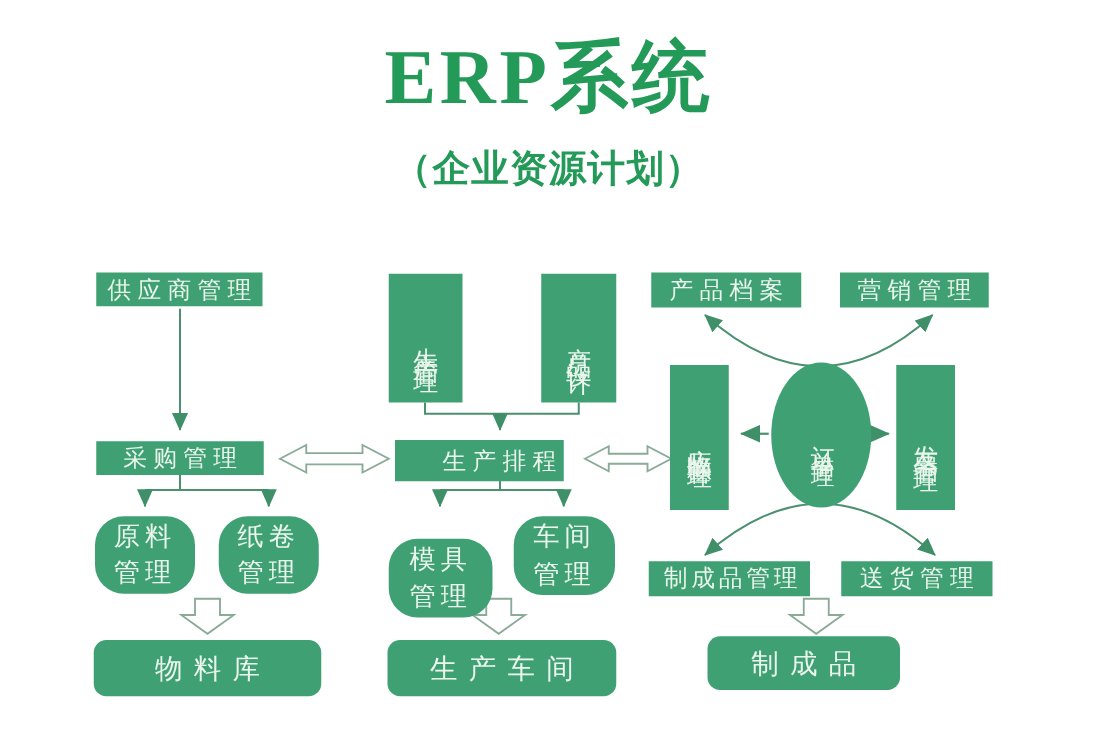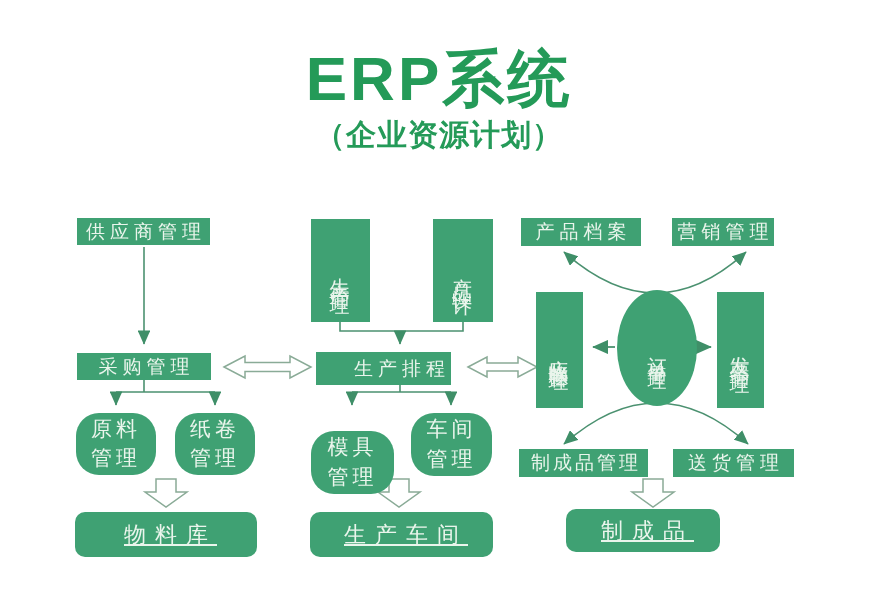--- a/index.html
+++ b/index.html
@@ -10,41 +10,41 @@
     --boxtext:#eaf5ec;
   }
   html,body{margin:0;padding:0;background:#ffffff;}
   .canvas{
     position:relative;width:878px;height:591px;background:#ffffff;
     font-family:"Liberation Serif", serif;overflow:hidden;
   }
   .page-title{
     position:absolute;left:0;top:30px;width:100%;text-align:center;
     color:var(--title-green);
-    font-family:Liberation Sans, sans-serif;
-    font-weight:bold;font-size:62px;letter-spacing:3px;line-height:1.05;margin-top:16px;
+    font-family:Liberation Serif, serif;
+    font-weight:bold;font-size:62px;letter-spacing:3px;line-height:1.05;
   }
   .page-subtitle{
     position:absolute;left:0;top:115px;width:100%;text-align:center;
     color:var(--title-green);font-size:30px;font-weight:bold;letter-spacing:1px;
   }
   svg.wires{position:absolute;left:0;top:0;pointer-events:none;}
   .node{
     position:absolute;background:var(--green);color:var(--boxtext);
     display:flex;align-items:center;justify-content:center;
     box-sizing:border-box;text-align:center;
   }
   .h1line{font-size:19px;letter-spacing:5px;white-space:nowrap;padding-left:5px;}
   .h2line{font-size:21px;letter-spacing:4px;line-height:1.4;word-break:break-all;padding:0 9px;border-radius:23px;}
   .vert{
     writing-mode:vertical-rl;text-orientation:upright;
     font-size:20px;letter-spacing:6px;padding-top:6px;
   }
   .vert5{letter-spacing:3px;padding-top:3px;}
-  .round{border-radius:10px;font-size:22px;letter-spacing:9px;padding-left:9px;text-decoration:underline;}
+  .round{border-radius:10px;font-size:22px;letter-spacing:9px;padding-left:9px;}
   .ellipse{border-radius:50%;font-size:19px;letter-spacing:5px;}
 </style>
 </head>
 <body>
 
 <div class="canvas">
 
   <div class="page-title">ERP系统</div>
   <div class="page-subtitle">（企业资源计划）</div>
 
@@ -89,21 +89,21 @@
   <div class="node round" style="left:75px;top:512px;width:182px;height:45px;">物料库</div>
 
   <div class="node vert" style="left:311px;top:219px;width:59px;height:103px;">生产管理</div>
   <div class="node vert" style="left:433px;top:219px;width:60px;height:103px;">产品设计</div>
   <div class="node h1line" style="left:316px;top:352px;width:135px;height:33px;padding-left:37px;">生产排程</div>
   <div class="node h2line" style="left:311px;top:431px;width:83px;height:63px;">模具管理</div>
   <div class="node h2line" style="left:411px;top:413px;width:81px;height:63px;">车间管理</div>
   <div class="node round" style="left:310px;top:512px;width:183px;height:45px;">生产车间</div>
 
   <div class="node h1line" style="left:521px;top:218px;width:120px;height:28px;">产品档案</div>
-  <div class="node h1line" style="left:672px;top:218px;width:102px;height:28px;">营销管理</div>
+  <div class="node h1line" style="left:672px;top:218px;width:119px;height:28px;">营销管理</div>
   <div class="node vert vert5" style="left:536px;top:292px;width:47px;height:116px;">应收款管理</div>
   <div class="node vert ellipse" style="left:617px;top:290px;width:80px;height:116px;">订单管理</div>
   <div class="node vert" style="left:717px;top:292px;width:47px;height:116px;">发票管理</div>
   <div class="node h1line" style="left:519px;top:449px;width:129px;height:28px;letter-spacing:3px;">制成品管理</div>
   <div class="node h1line" style="left:673px;top:449px;width:121px;height:28px;">送货管理</div>
   <div class="node round" style="left:566px;top:509px;width:154px;height:43px;">制成品</div>
 
 </div>
 
 </body></html>

